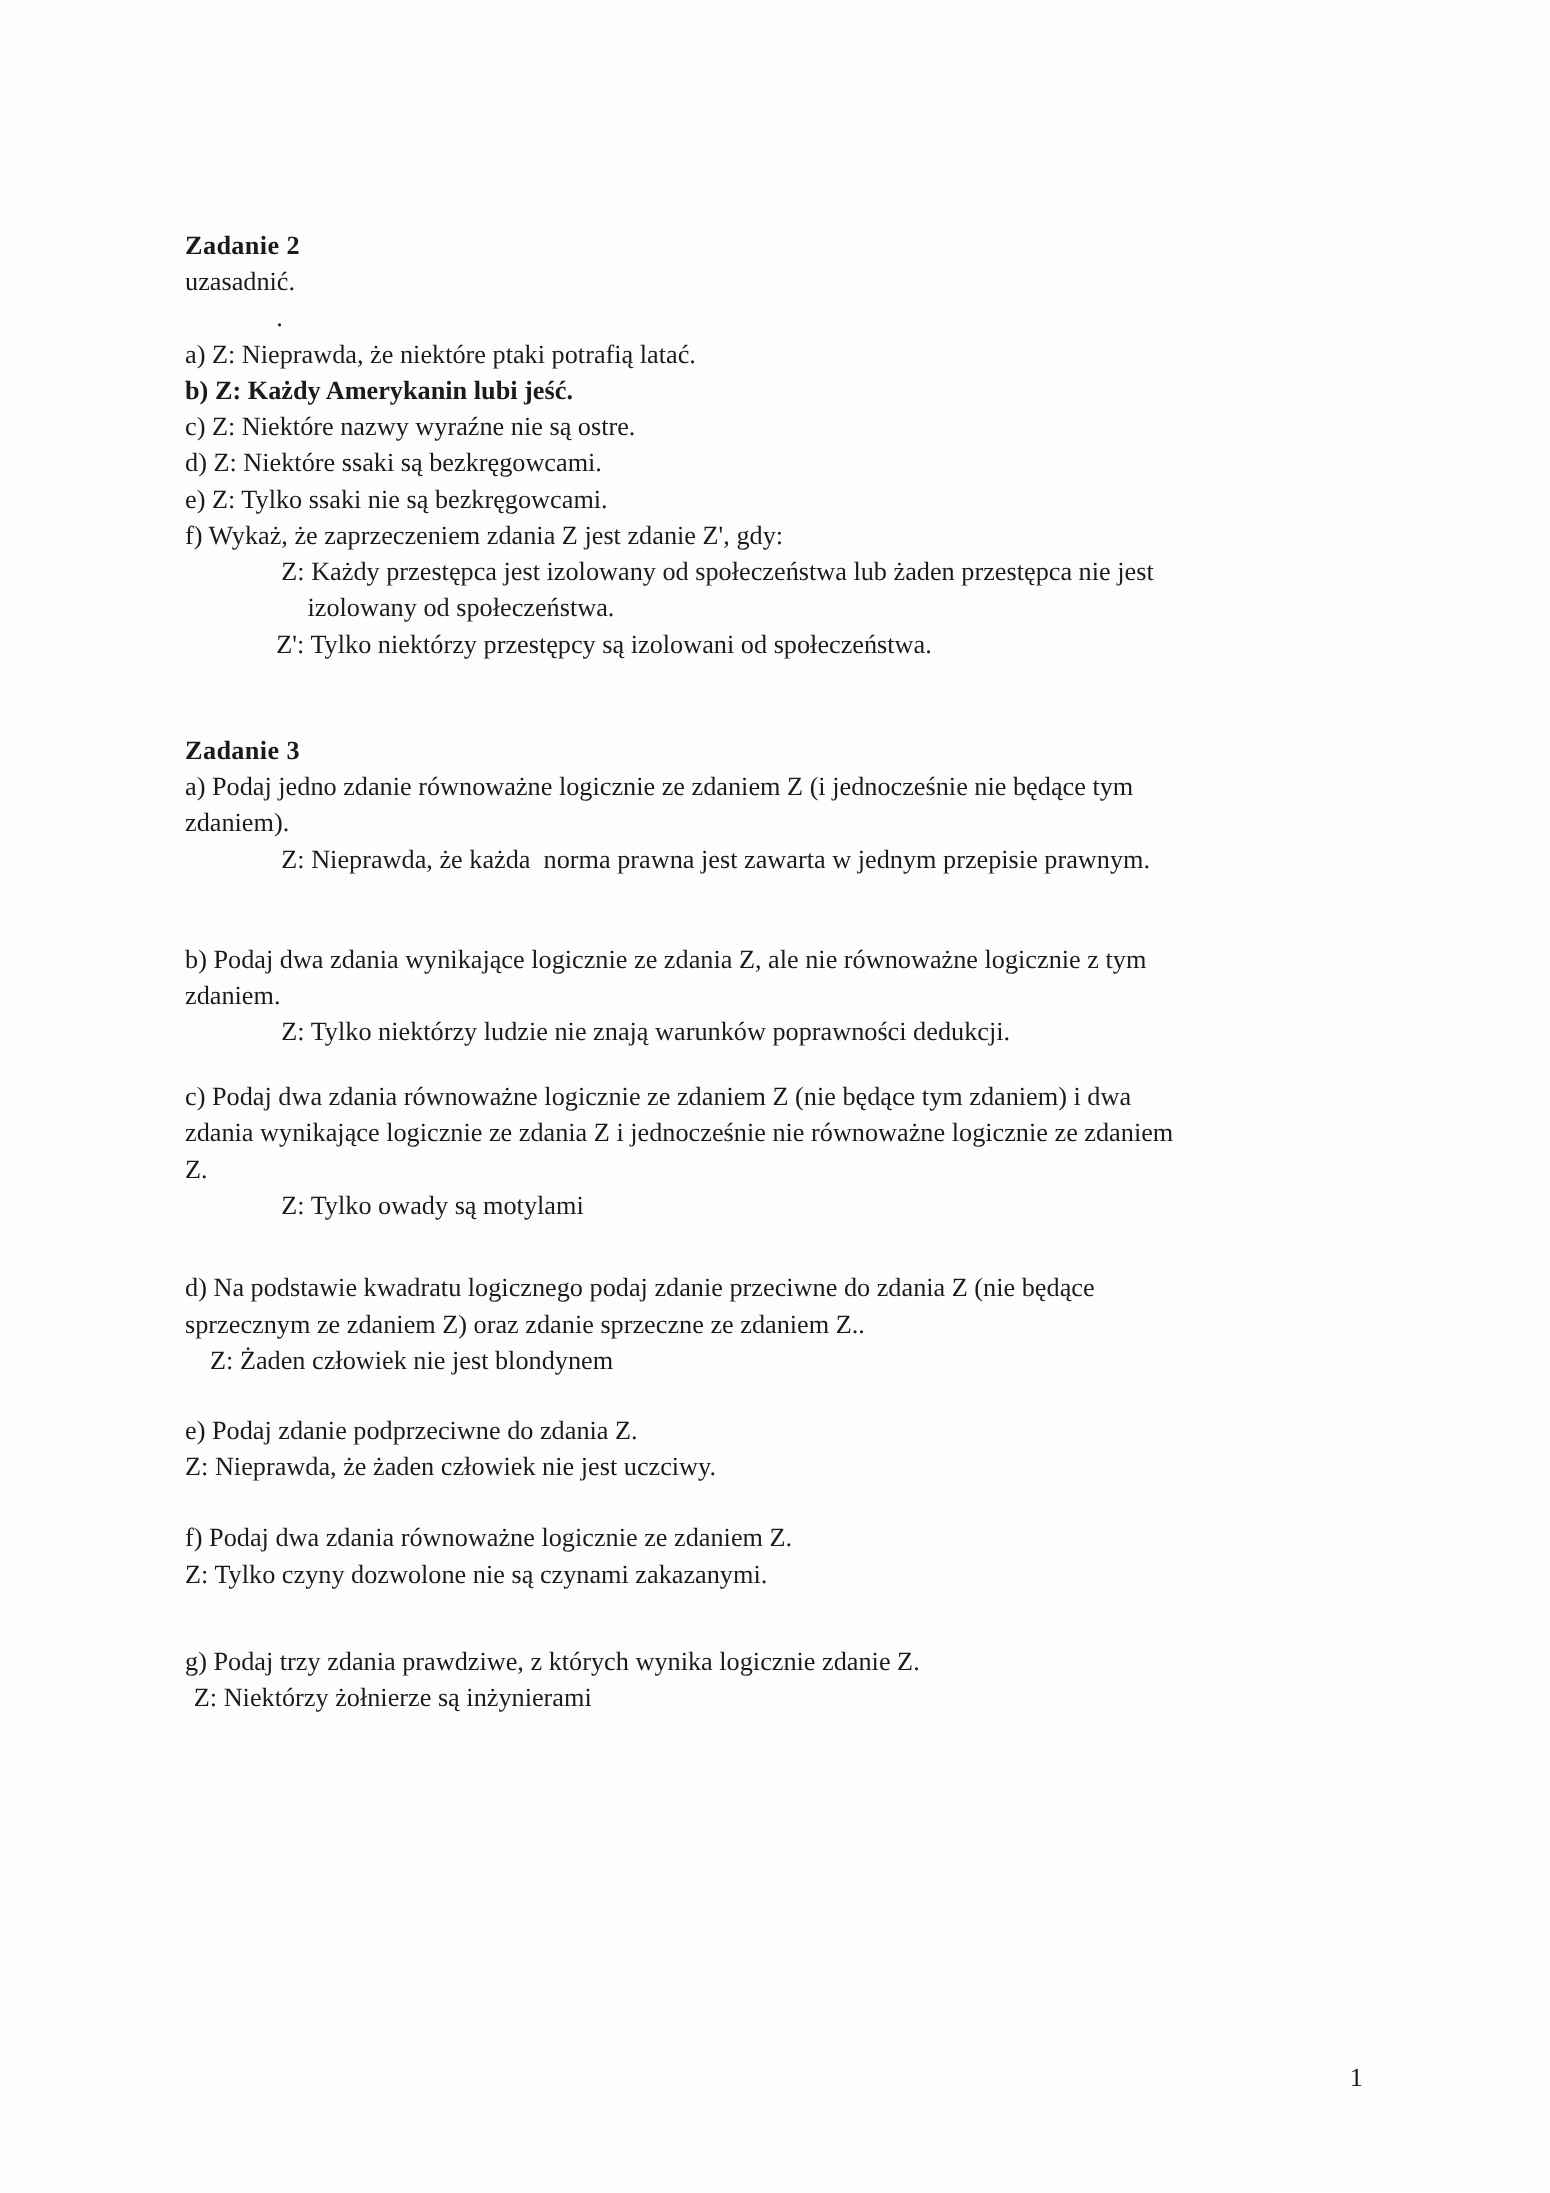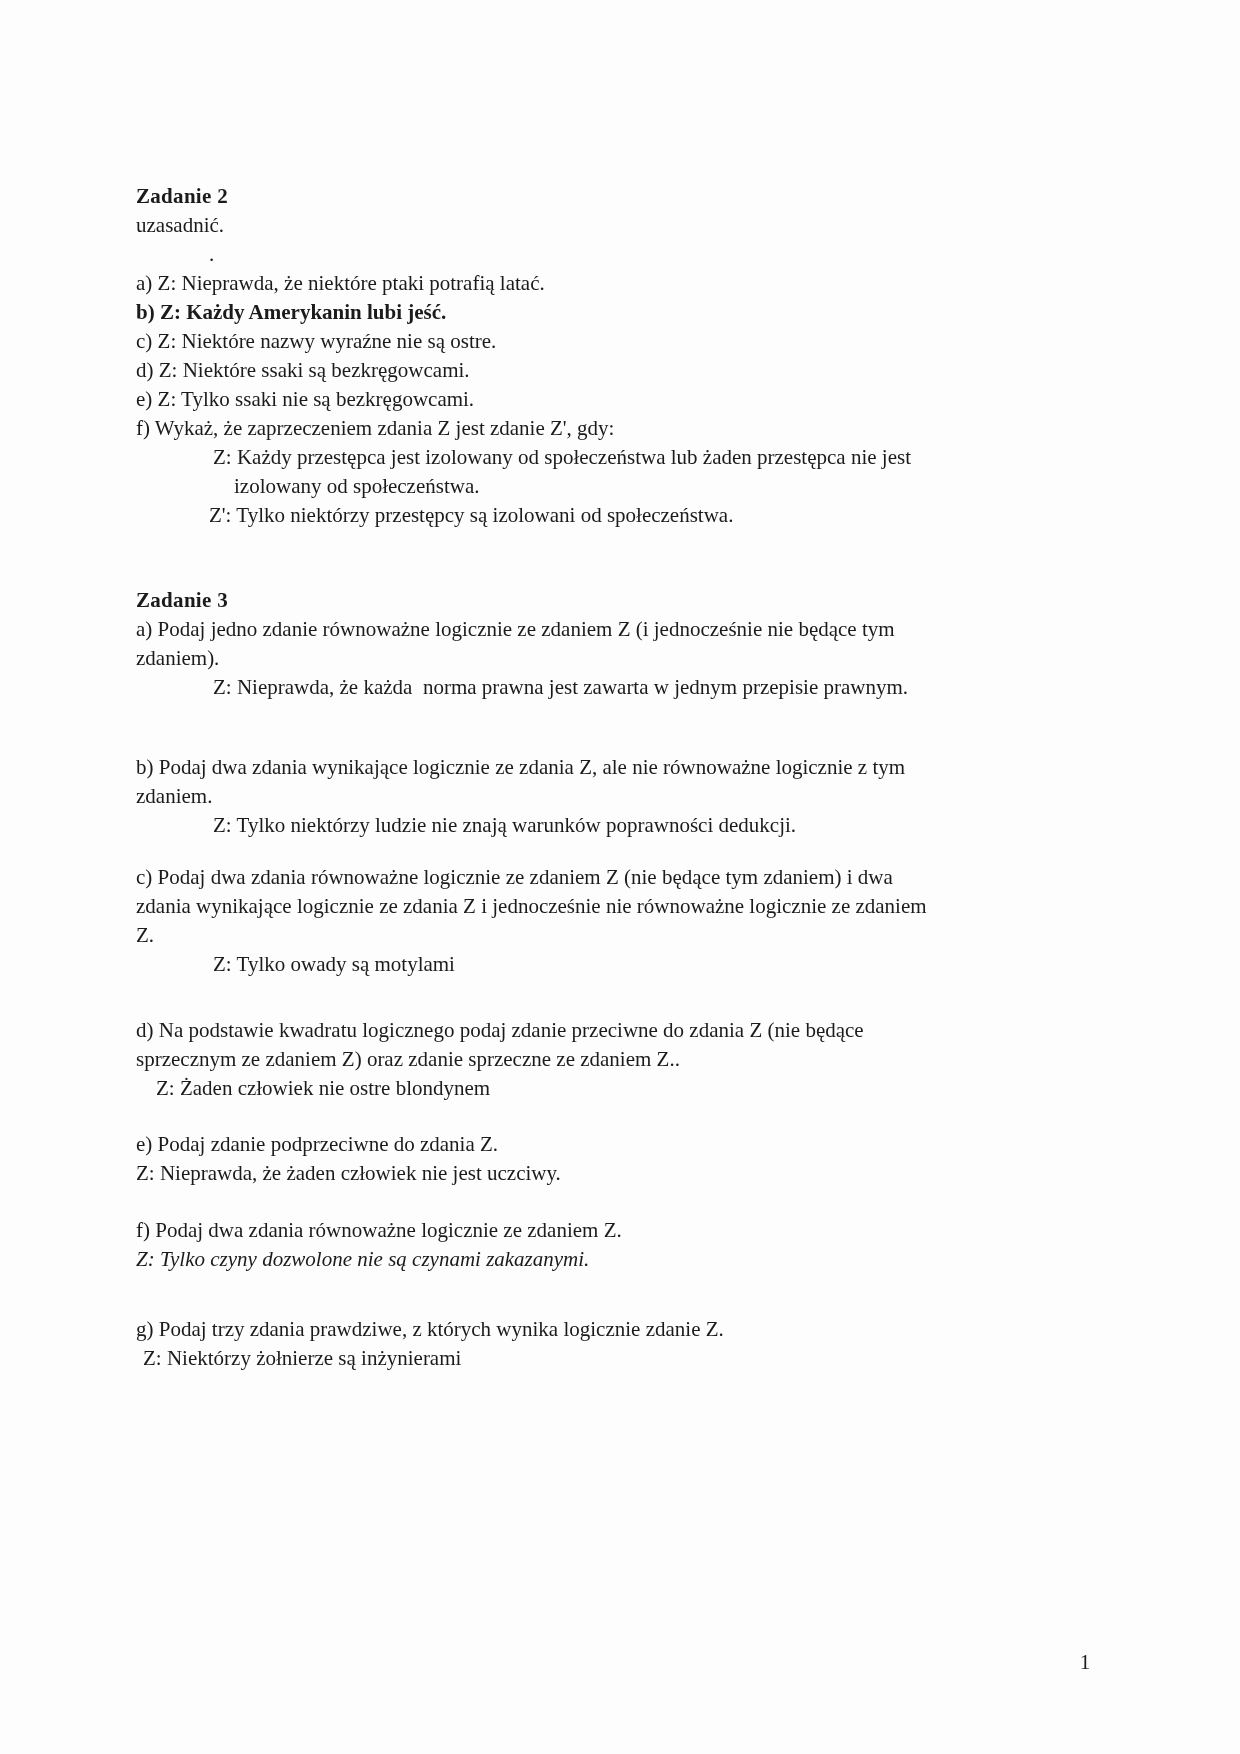--- a/index.html
+++ b/index.html
@@ -11,21 +11,21 @@
     position: relative;
     width: 1240px;
     height: 1754px;
     background: #fdfdfd;
     font-family: "Liberation Serif", "DejaVu Serif", serif;
     color: #1b1b1b;
     overflow: hidden;
   }
   .content {
     position: absolute;
-    left: 136px;
+    left: 148px;
     top: 182px;
     width: 965px;
   }
   .section { display: block; }
   .block { display: block; }
   .line {
     height: 29px;
     line-height: 29px;
     font-size: 21px;
     white-space: pre;
@@ -80,29 +80,29 @@
         </div>
         <div class="block" style="margin-top: 23px;">
           <div class="line" style="padding-left: 0px;">c) Podaj dwa zdania równoważne logicznie ze zdaniem Z (nie będące tym zdaniem) i dwa</div>
           <div class="line" style="padding-left: 0px;">zdania wynikające logicznie ze zdania Z i jednocześnie nie równoważne logicznie ze zdaniem</div>
           <div class="line" style="padding-left: 0px;">Z.</div>
           <div class="line" style="padding-left: 77px;">Z: Tylko owady są motylami</div>
         </div>
         <div class="block" style="margin-top: 37px;">
           <div class="line" style="padding-left: 0px;">d) Na podstawie kwadratu logicznego podaj zdanie przeciwne do zdania Z (nie będące</div>
           <div class="line" style="padding-left: 0px;">sprzecznym ze zdaniem Z) oraz zdanie sprzeczne ze zdaniem Z..</div>
-          <div class="line" style="padding-left: 20px;">Z: Żaden człowiek nie ostre blondynem</div>
+          <div class="line" style="padding-left: 20px;">Z: Żaden człowiek nie jest blondynem</div>
         </div>
         <div class="block" style="margin-top: 27px;">
           <div class="line" style="padding-left: 0px;">e) Podaj zdanie podprzeciwne do zdania Z.</div>
           <div class="line" style="padding-left: 0px;">Z: Nieprawda, że żaden człowiek nie jest uczciwy.</div>
         </div>
         <div class="block" style="margin-top: 28px;">
           <div class="line" style="padding-left: 0px;">f) Podaj dwa zdania równoważne logicznie ze zdaniem Z.</div>
-          <div class="line" style="padding-left: 0px; font-style: italic;">Z: Tylko czyny dozwolone nie są czynami zakazanymi.</div>
+          <div class="line" style="padding-left: 0px;">Z: Tylko czyny dozwolone nie są czynami zakazanymi.</div>
         </div>
         <div class="block" style="margin-top: 41px;">
           <div class="line" style="padding-left: 0px;">g) Podaj trzy zdania prawdziwe, z których wynika logicznie zdanie Z.</div>
           <div class="line" style="padding-left: 7px;">Z: Niektórzy żołnierze są inżynierami</div>
         </div>
       </div>
     </div>
   <div class="page-number">1</div>
 </div>
 

